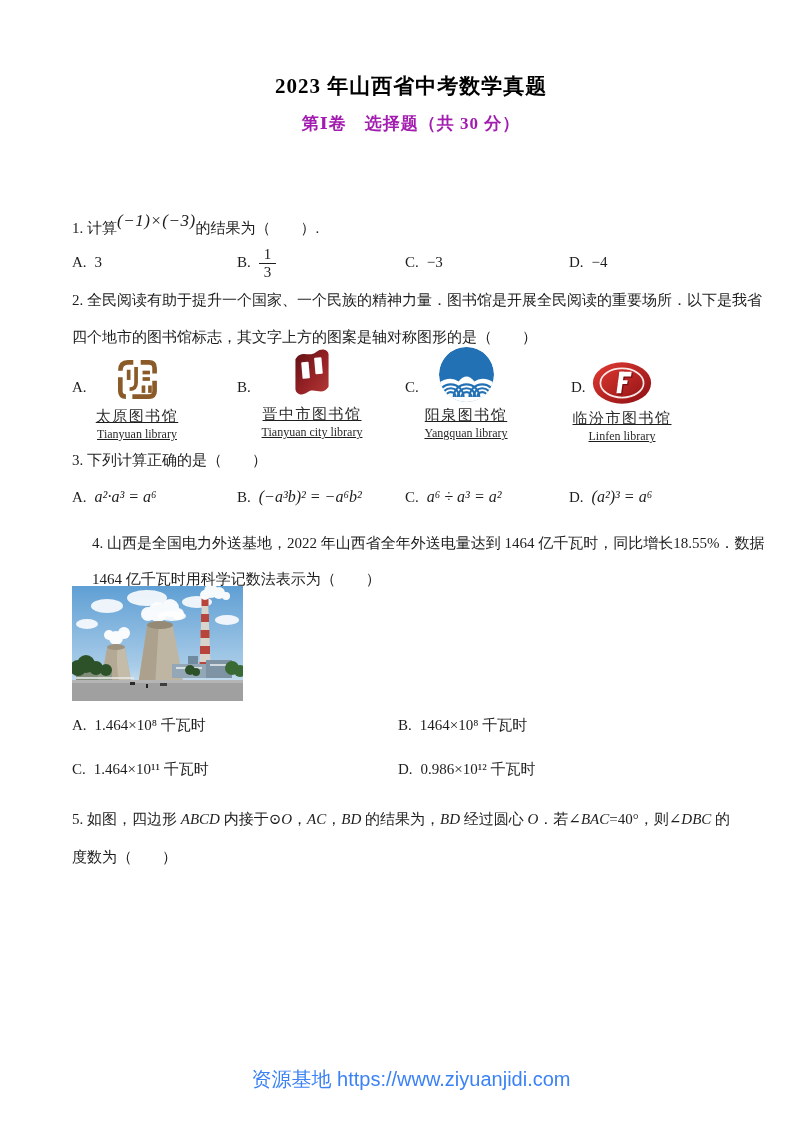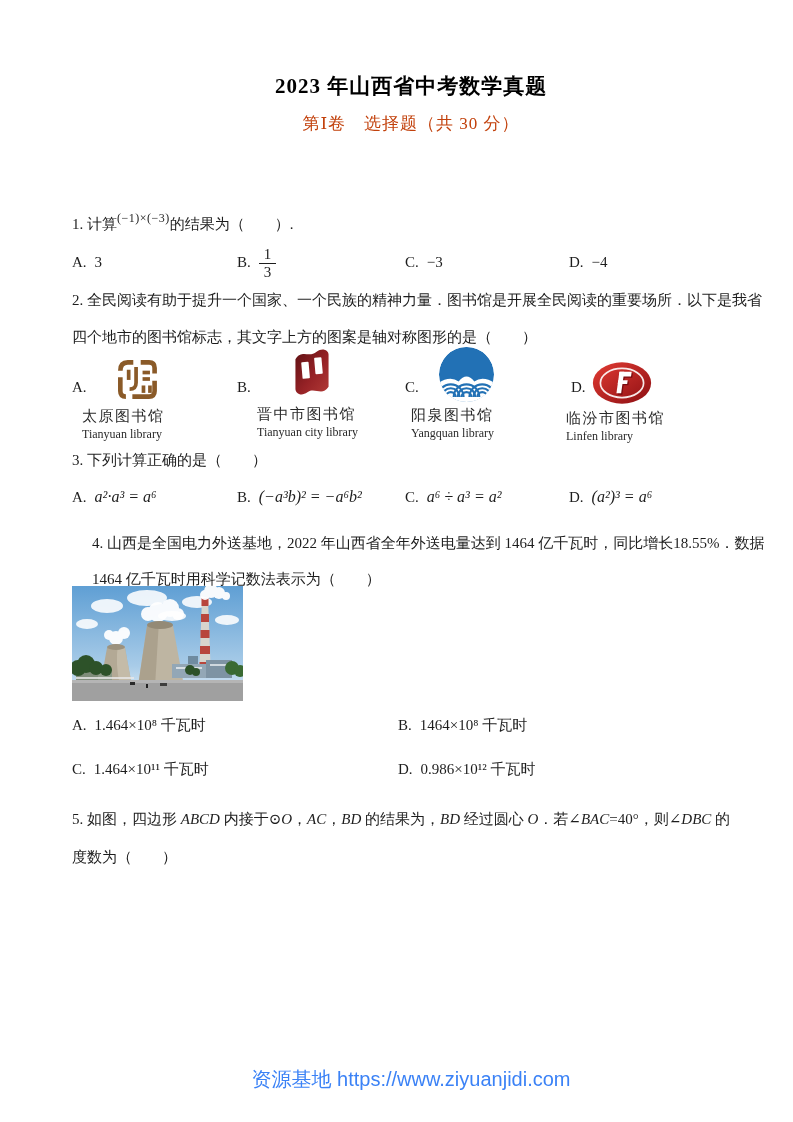--- a/index.html
+++ b/index.html
@@ -5,38 +5,38 @@
   html,body{margin:0;padding:0;background:#e9e9e9;}
   .page{
     position:relative;width:793px;height:1122px;margin:0 auto;
     background:#ffffff;overflow:hidden;
     font-family:"Liberation Serif","DejaVu Serif",serif;
     color:#1d1d1d;
   }
   .abs{position:absolute;}
   .center{left:0;right:0;text-align:center;margin-left:29px;}
   .page-title{top:72px;font-size:21px;font-weight:bold;color:#000;letter-spacing:1px;}
-  .page-subtitle{top:112px;font-size:17px;font-weight:normal;color:#c2410c;letter-spacing:1px;}
+  .page-subtitle{top:112px;font-size:17px;font-weight:bold;color:#a21caf;letter-spacing:1px;}
   .intro{top:141px;left:72px;right:40px;font-weight:bold;color:#000;
          font-size:16px;line-height:37px;white-space:nowrap;
          font-family:"Liberation Sans","DejaVu Sans",sans-serif;}
   .stem{font-size:15px;white-space:nowrap;}
   .q1-stem{top:211px;left:72px;}
-  .formula{font-size:12px;vertical-align:7px;letter-spacing:.5px;}
+  .formula{font-size:17px;vertical-align:7px;letter-spacing:.5px;font-style:italic;}
   .opt-grid{left:72px;right:20px;display:grid;grid-template-columns:165px 168px 164px 1fr;
             font-size:15px;align-items:baseline;}
   .q1-opts{top:246px;}
   .opt-label{margin-right:8px;}
   .frac{display:inline-block;vertical-align:-10px;text-align:center;line-height:1.1;}
   .frac .fnum{display:block;padding:0 5px;}
   .frac .fden{display:block;border-top:1.2px solid #1d1d1d;padding:0 5px;}
   .q2-stem{top:282px;left:72px;line-height:37px;}
   .logo-row{top:346px;left:0;}
   .logo-letter{font-size:15px;}
-  .logo-stack{display:flex;flex-direction:column;}
+  .logo-stack{display:flex;flex-direction:column;align-items:center;text-decoration:underline;}
   .logo-gfx{height:58px;display:flex;align-items:flex-end;justify-content:center;}
   .logo-cn{font-size:15px;letter-spacing:1.5px;margin-top:3px;color:#2a2a2a;}
   .logo-en{font-size:12px;margin-top:1px;color:#2a2a2a;}
   .q3-stem{top:451px;left:72px;}
   .q3-opts{top:488px;}
   .math{font-style:italic;font-size:16px;}
   .q4-stem{top:525px;left:72px;line-height:36px;margin-left:20px;}
   .plant{top:586px;left:72px;width:171px;height:115px;}
   .q4-opts{left:72px;display:grid;grid-template-columns:326px 1fr;font-size:15px;}
   .q4-r1{top:716px;}

